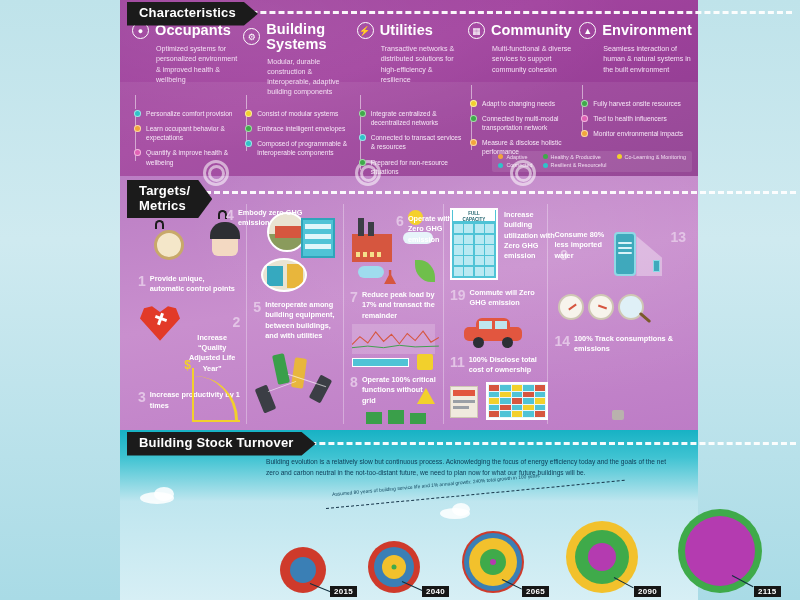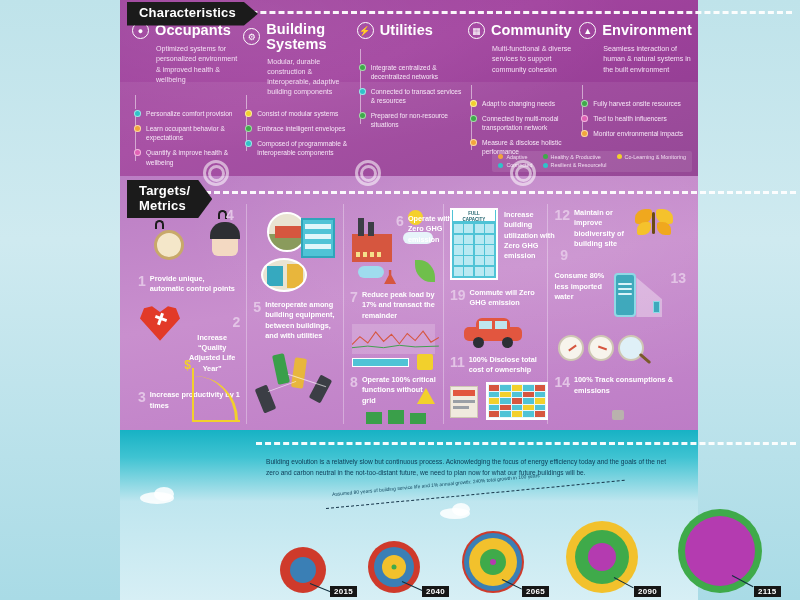--- a/index.html
+++ b/index.html
@@ -171,20 +171,21 @@
             <div class="btxt">Composed of programmable &amp; interoperable components</div>
           </div>
         </div>
       </div>
 
       <div class="col">
         <div class="colhead">
           <div class="circicon">⚡</div>
           <div class="coltitle">Utilities</div>
         </div>
+        <div class="coldesc">Transactive networks &amp; distributed solutions for high-efficiency &amp; resilience</div>
         <div class="bullets" style="margin-top:24px">
           <div class="stalk"></div>
           <div class="spine"></div>
           <div class="bul">
             <div class="dot" style="background:#3faa4a"></div>
             <div class="btxt">Integrate centralized &amp; decentralized networks</div>
           </div>
           <div class="bul">
             <div class="dot" style="background:#2fc3c9"></div>
             <div class="btxt">Connected to transact services &amp; resources</div>
@@ -344,20 +345,21 @@
           <div style="position:absolute;right:10px;top:30px;width:13px;height:26px;background:#3b3e45;border-radius:2px;transform:rotate(28deg)"></div>
           <div style="position:absolute;left:2px;top:40px;width:13px;height:26px;background:#3b3e45;border-radius:2px;transform:rotate(-22deg)"></div>
           <div style="position:absolute;left:30px;top:34px;width:40px;height:1px;background:rgba(255,255,255,.6);transform:rotate(18deg)"></div>
           <div style="position:absolute;left:10px;top:40px;width:30px;height:1px;background:rgba(255,255,255,.6);transform:rotate(-20deg)"></div>
         </div>
       </div>
 
       <div class="tcol tc3">
         <div class="item" style="position:absolute;left:-118px;top:4px;width:108px">
           <div class="num">4</div>
+          <div class="itxt">Embody zero GHG emission</div>
         </div>
         <div style="position:relative;height:78px">
           <div style="position:absolute;left:2px;top:26px;width:40px;height:28px;background:#d6563f"></div>
           <div style="position:absolute;left:8px;top:10px;width:6px;height:18px;background:#3b3e45"></div>
           <div style="position:absolute;left:18px;top:14px;width:6px;height:14px;background:#3b3e45"></div>
           <div style="position:absolute;left:6px;top:44px;width:4px;height:5px;background:#f5e08a"></div>
           <div style="position:absolute;left:13px;top:44px;width:4px;height:5px;background:#f5e08a"></div>
           <div style="position:absolute;left:20px;top:44px;width:4px;height:5px;background:#f5e08a"></div>
           <div style="position:absolute;left:27px;top:44px;width:4px;height:5px;background:#f5e08a"></div>
           <div style="position:absolute;right:14px;top:2px;width:15px;height:15px;border-radius:50%;background:#f5d02c"></div>
@@ -473,31 +475,20 @@
             <i style="background:#d6563f"></i>
               <i style="background:#4fc3d6"></i>
               <i style="background:#f2d02c"></i>
               <i style="background:#4fc3d6"></i>
               <i style="background:#d6563f"></i>
           </div>
         </div>
       </div>
 
       <div class="tcol tc5">
-        <div class="item">
-          <div class="num">12</div>
-          <div class="itxt" style="width:56px">Maintain or improve biodiversity of building site</div>
-          <div style="position:relative;width:40px;height:34px;flex:none">
-            <div style="position:absolute;left:1px;top:1px;width:17px;height:15px;border-radius:60% 20% 60% 20%;background:#f0a81e"></div>
-            <div style="position:absolute;right:1px;top:1px;width:17px;height:15px;border-radius:20% 60% 20% 60%;background:#f5c22c"></div>
-            <div style="position:absolute;left:3px;top:14px;width:14px;height:13px;border-radius:60% 20% 60% 20%;background:#f5c22c"></div>
-            <div style="position:absolute;right:3px;top:14px;width:14px;height:13px;border-radius:20% 60% 20% 60%;background:#f0a81e"></div>
-            <div style="position:absolute;left:18px;top:4px;width:3px;height:22px;border-radius:2px;background:#6b4a12"></div>
-          </div>
-        </div>
         <div class="item" style="margin-top:22px">
           <div class="itxt" style="width:52px">Consume 80% less imported water</div>
           <div style="position:relative;width:56px;height:52px;flex:none">
             <div style="position:absolute;left:4px;top:2px;width:22px;height:44px;border-radius:4px;background:#3fa9bc;border:2px solid #8fd9e6"></div>
             <div style="position:absolute;left:8px;top:12px;width:14px;height:2px;border-radius:2px;background:#d9f3f8"></div>
             <div style="position:absolute;left:8px;top:17px;width:14px;height:2px;border-radius:2px;background:#d9f3f8"></div>
             <div style="position:absolute;left:8px;top:22px;width:14px;height:2px;border-radius:2px;background:#d9f3f8"></div>
             <div style="position:absolute;left:26px;top:6px;width:26px;height:40px;background:rgba(255,255,255,.35);clip-path:polygon(0 0,100% 55%,100% 100%,0 100%)"></div>
             <div style="position:absolute;right:6px;top:30px;width:7px;height:12px;background:#3fa9bc;border:1px solid #8fd9e6"></div>
           </div>
@@ -575,14 +566,15 @@
 
   <div class="dash" style="left:206px;top:11px;width:586px;"></div>
   <div class="dash" style="left:196px;top:191px;width:600px;"></div>
   <div class="dash" style="left:256px;top:442px;width:540px;"></div>
 
   <div class="tab" style="left:127px;top:180px;">
     <div>Targets/</div>
     <div>Metrics</div>
   </div>
   <div class="tab" style="left:127px;top:2px;">Characteristics</div>
+  <div class="tab" style="left:127px;top:432px;">Building Stock Turnover</div>
 
 </div>
 
 </body></html>

